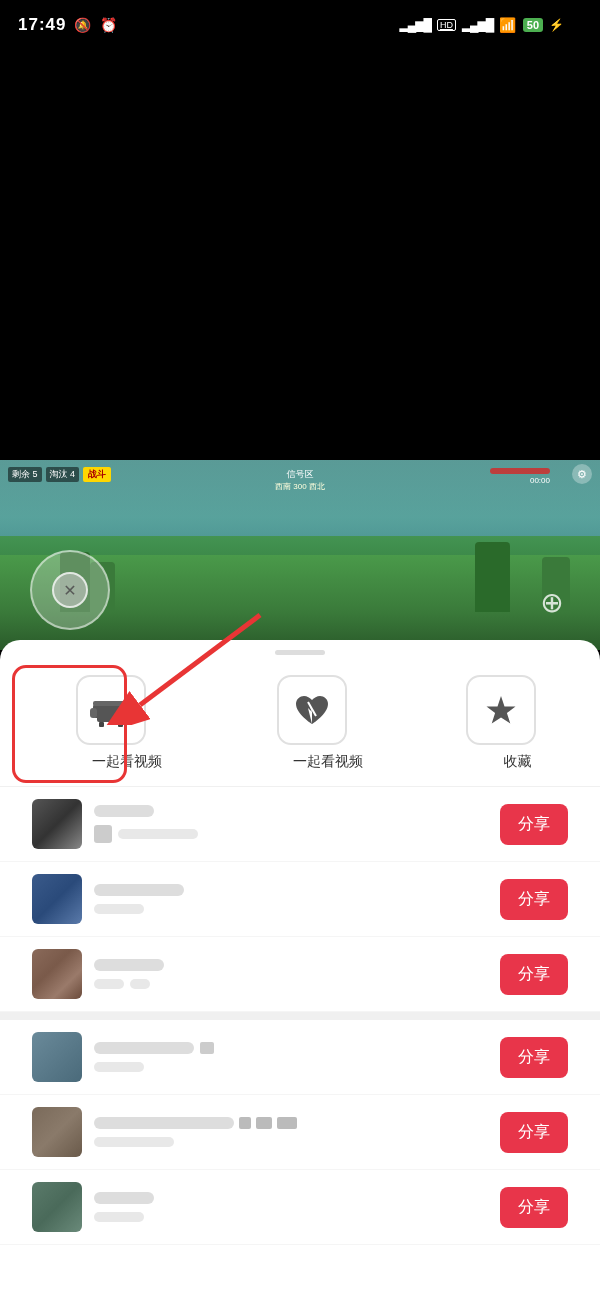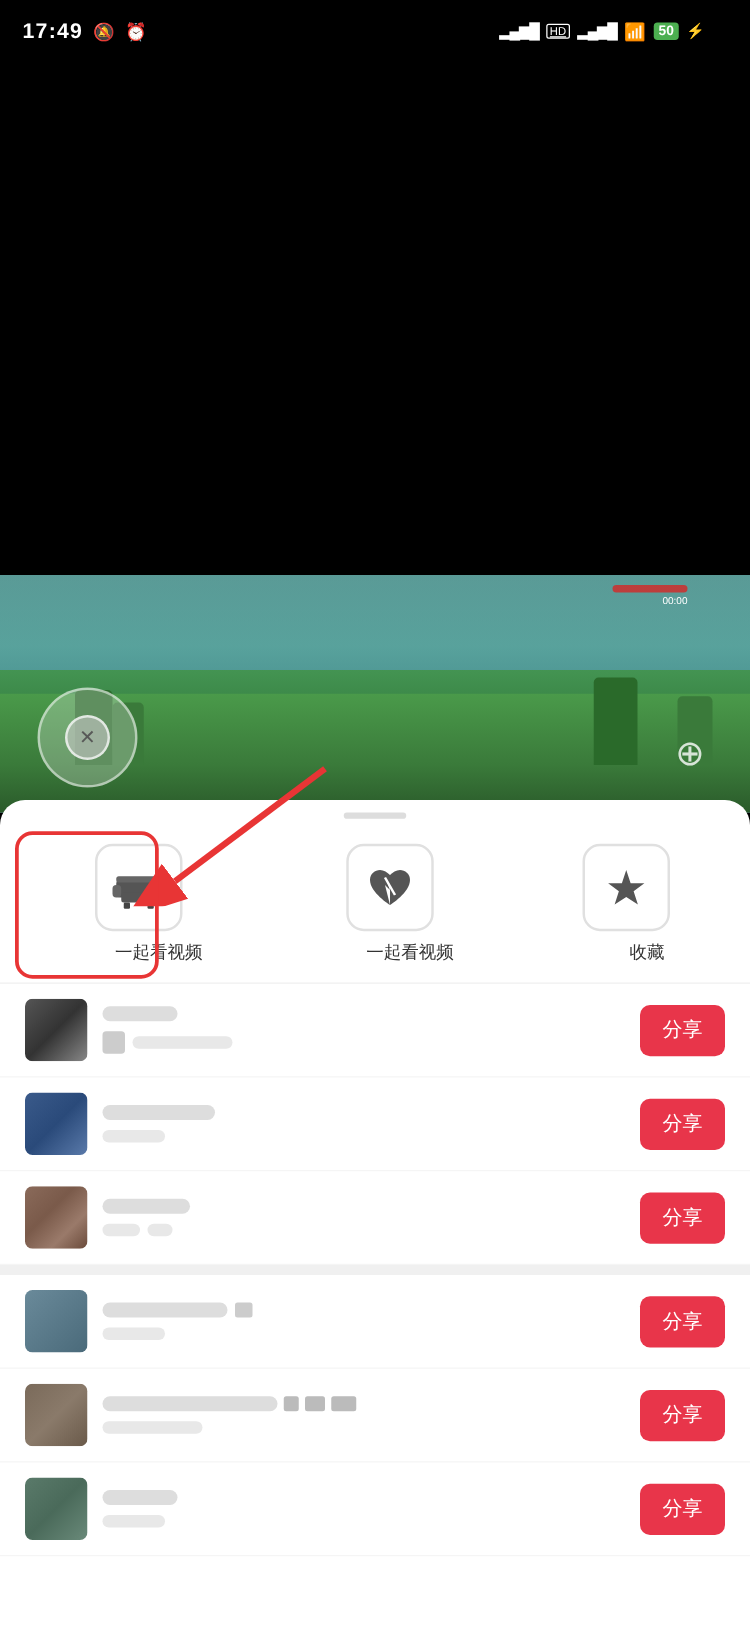--- a/index.html
+++ b/index.html
@@ -198,21 +198,21 @@
       color: #333;
       text-align: center;
       margin-left: 33px;
     }
 
     
     .friend-list { padding: 0; }
     .friend-row {
       display: flex;
       align-items: center;
-      padding: 12px 20px;
+      padding: 12px 32px;
       border-bottom: 1px solid #f5f5f5;
       gap: 12px;
     }
     .avatar-thumb {
       width: 50px;
       height: 50px;
       border-radius: 6px;
       flex-shrink: 0;
       overflow: hidden;
     }
@@ -307,20 +307,34 @@
     <div style="position:absolute;top:0;left:0;right:0;height:40%;background:linear-gradient(180deg,#7ab8d4 0%,#5a9ec4 100%);opacity:0.6;"></div>
 
     <div style="position:absolute;bottom:0;left:0;right:0;height:50%;background:linear-gradient(180deg,#4a9a4a 0%,#3a7a3a 60%,#2a5a2a 100%);"></div>
 
     <div style="position:absolute;bottom:20%;left:10%;width:30px;height:60px;background:#2a6a2a;border-radius:4px 4px 0 0;"></div>
     <div style="position:absolute;bottom:20%;left:15%;width:25px;height:50px;background:#3a7a3a;border-radius:4px 4px 0 0;"></div>
     <div style="position:absolute;bottom:20%;right:15%;width:35px;height:70px;background:#2a6a2a;border-radius:4px 4px 0 0;"></div>
     <div style="position:absolute;bottom:20%;right:5%;width:28px;height:55px;background:#3a7a3a;border-radius:4px 4px 0 0;"></div>
 
     <div class="game-ui">
+      <div class="game-top-bar">
+        <div class="game-left-info">
+          <span class="remaining-badge">剩余 5</span>
+          <span class="remaining-badge">淘汰 4</span>
+          <span class="battle-badge">战斗</span>
+        </div>
+        <div class="game-center-info">
+          <div style="font-size:9px;">信号区</div>
+          <div style="font-size:8px;color:#ffd;">西南 300 西北</div>
+        </div>
+        <div class="game-right-icons">
+          <div class="gear-icon-game">⚙</div>
+        </div>
+      </div>
 
       <div class="joystick">
         <div class="joystick-inner">✕</div>
       </div>
 
       <div class="crosshair">⊕</div>
 
       <div style="position:absolute;top:8px;right:50px;background:rgba(255,0,0,0.6);width:60px;height:6px;border-radius:3px;"></div>
       <div style="position:absolute;top:16px;right:50px;font-size:8px;color:#fff;">00:00</div>
     </div>

